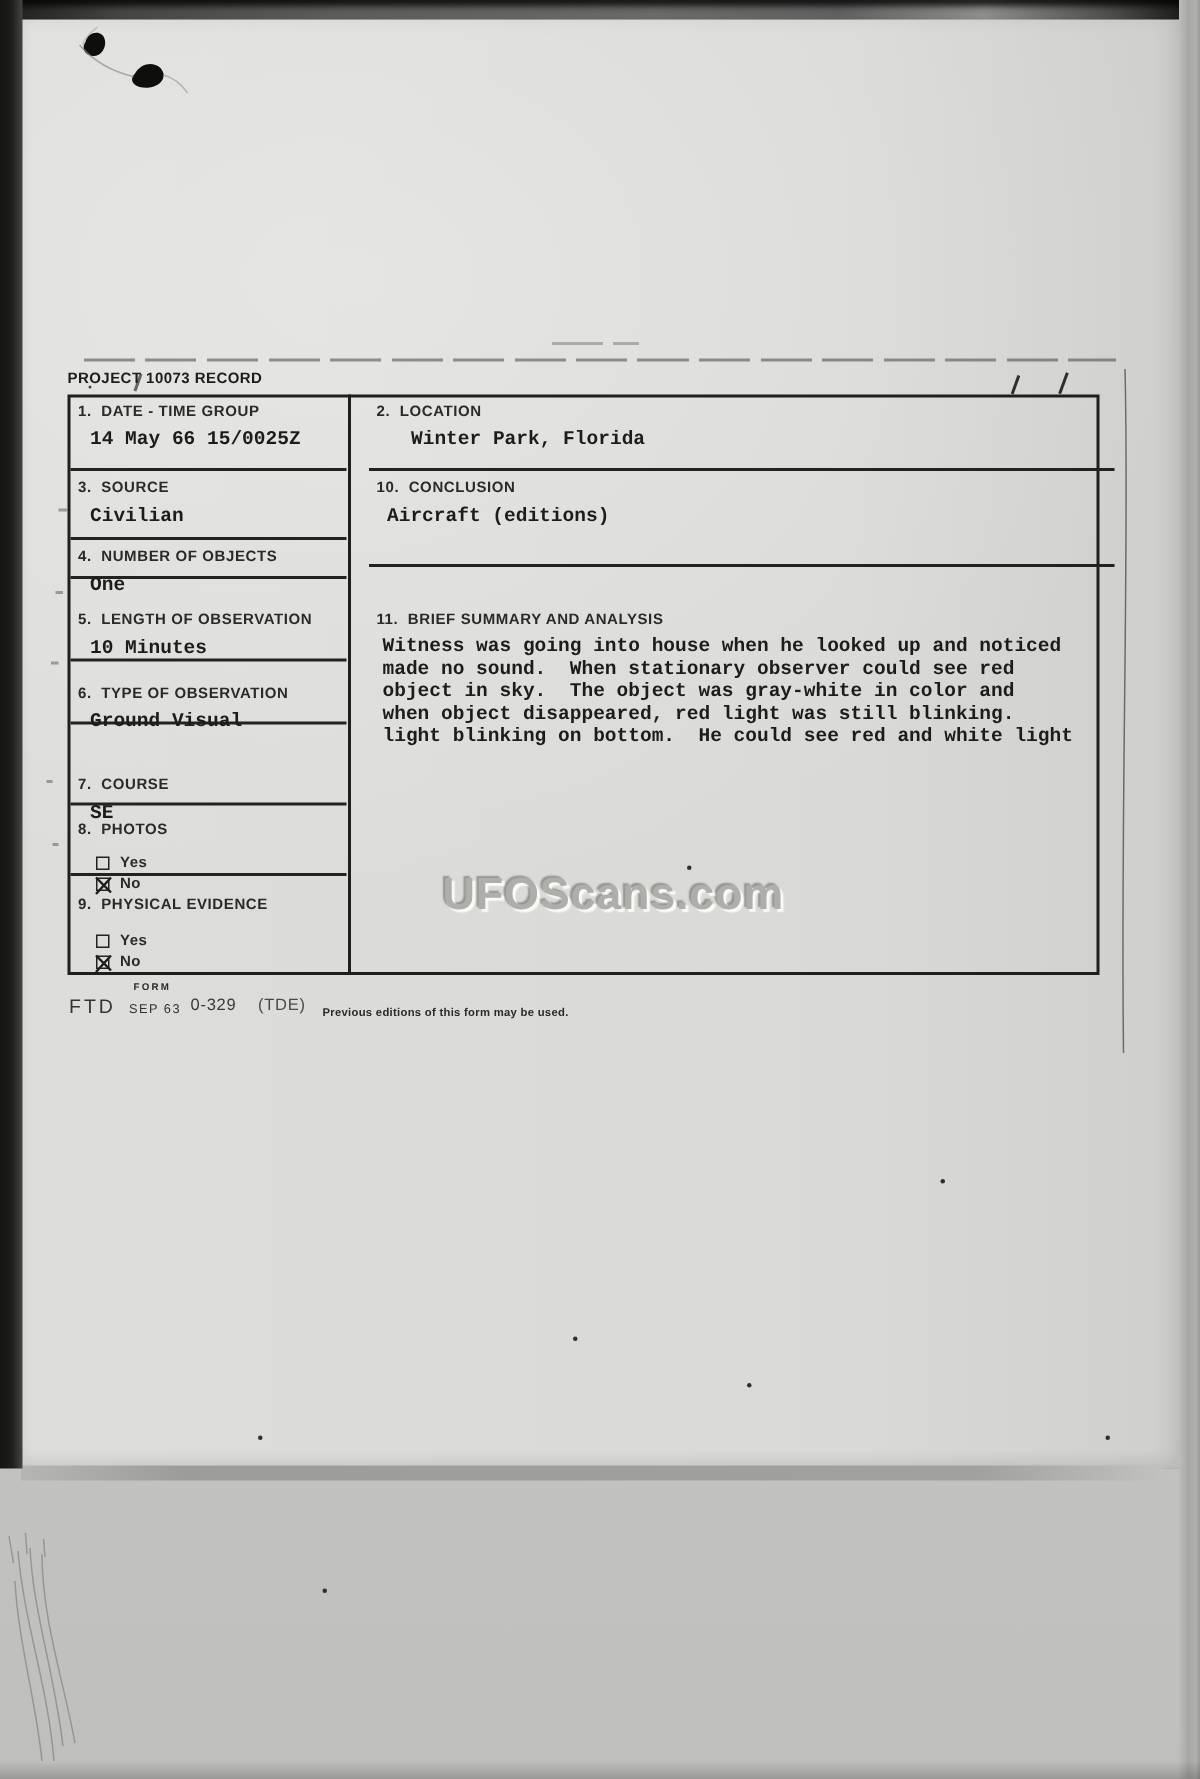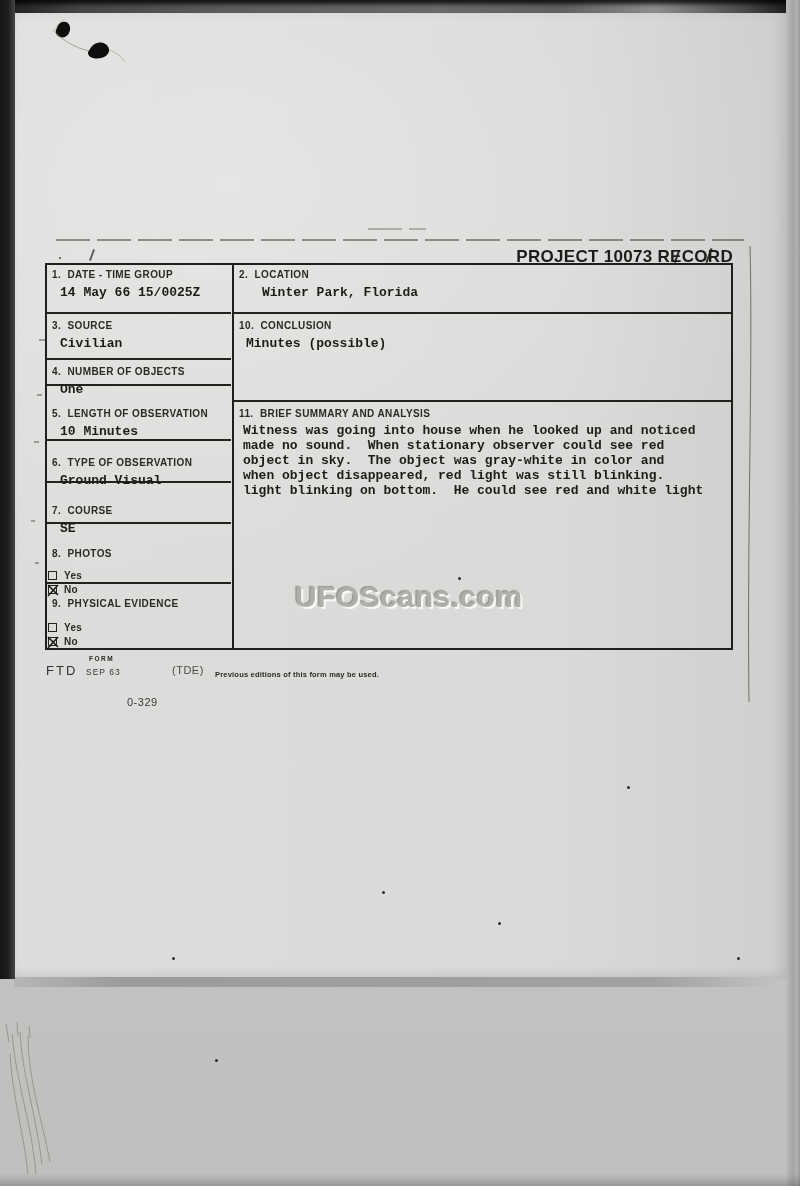--- a/index.html
+++ b/index.html
@@ -20,50 +20,50 @@
       linear-gradient(90deg,#dddddb 0%,#d9d9d7 72%,#d0d0ce 97%);
     box-shadow:inset -7px 0 14px rgba(0,0,0,.07),inset 0 -5px 10px rgba(0,0,0,.06);}
   .paper-bottom-edge{position:absolute;left:14px;top:977px;width:760px;height:10px;
     background:linear-gradient(90deg,#b6b6b4 0%,#9c9c9a 14%,#a1a19f 84%,#c1c1bf 100%);}
   .bottom-shade{position:absolute;left:0;top:1174px;width:800px;height:12px;
     background:linear-gradient(180deg,rgba(0,0,0,0),rgba(0,0,0,.2));}
   
   .dash-line{position:absolute;left:56px;top:239px;width:688px;height:2px;opacity:.55;
     background:repeating-linear-gradient(90deg,#45453f 0 34px,rgba(0,0,0,0) 34px 41px);}
   .dash-line.small{left:368px;top:228px;width:58px;height:1.5px;opacity:.35;}
-  .form-title{position:absolute;left:45px;top:247px;width:688px;text-align:right;
-    font-size:17px;font-weight:bold;letter-spacing:.3px;color:#1c1c1a;}
+  .form-title{position:absolute;left:45px;top:247px;width:688px;text-align:left;
+    font-size:10px;font-weight:bold;letter-spacing:.3px;color:#1c1c1a;}
   .tframe{position:absolute;left:45px;top:263px;width:688px;height:387px;
     border:2.5px solid #1f1f1d;box-sizing:border-box;}
   .vdiv{position:absolute;left:231.5px;top:263px;width:2.5px;height:387px;background:#1f1f1d;}
   .cell{position:absolute;box-sizing:border-box;color:#242422;}
   .cell.bb{border-bottom:2px solid #22221f;}
   .cl{left:47px;width:184px;}
-  .cr{left:234px;width:497px;}
+  .cr{left:246px;width:497px;}
   .flabel{font-size:10px;font-weight:bold;letter-spacing:.4px;color:#2a2a26;
     padding:6px 0 0 5px;white-space:pre;}
   .fvalue{font-family:"Liberation Mono","DejaVu Sans Mono",monospace;font-weight:bold;
     font-size:13px;color:#1c1c18;white-space:pre;margin:5px 0 0 13px;}
   .fvalue.ind28{margin-left:28px;}
   .fvalue.ind11{margin-left:12px;}
   .sumline{font-family:"Liberation Mono","DejaVu Sans Mono",monospace;font-weight:bold;
     font-size:13px;color:#1c1c18;white-space:pre;margin-left:9px;line-height:15px;}
   .sumwrap{margin-top:4px;}
   
-  .cbrow{display:flex;align-items:center;height:14px;margin-left:1px;}
+  .cbrow{display:flex;align-items:center;height:14px;margin-left:17px;}
   .cbrow.first{margin-top:9px;}
   .cbox{position:relative;width:7px;height:7px;border:1.5px solid #22221f;margin-right:7px;flex:0 0 auto;}
   .cbox svg{position:absolute;left:-3px;top:-3px;overflow:visible;}
   .cblabel{font-size:10px;font-weight:bold;letter-spacing:.3px;color:#2a2a26;}
   
   .ft{position:absolute;color:#2a2a26;white-space:pre;}
   .ft-formword{left:89px;top:655px;font-size:6.5px;font-weight:bold;letter-spacing:1.5px;}
   .ft-agency{left:46px;top:663px;font-size:13px;letter-spacing:2px;color:#333331;}
   .ft-date{left:86px;top:667px;font-size:8.5px;letter-spacing:1px;color:#333331;}
-  .ft-number{left:127px;top:664px;font-size:11px;letter-spacing:.5px;color:#3a3a38;margin-top:32px;}
+  .ft-number{left:127px;top:664px;font-size:11px;letter-spacing:.5px;color:#3a3a38;}
   .ft-suffix{left:172px;top:664px;font-size:11px;letter-spacing:.5px;color:#4a4a48;text-align:center;}
   .ft-note{left:215px;top:670px;font-size:7.5px;font-weight:bold;letter-spacing:.2px;}
   
   .watermark{position:absolute;left:295px;top:580px;font-size:30px;font-weight:bold;
     letter-spacing:.5px;color:#aeaeab;
     text-shadow:2px 2px 1px rgba(252,252,250,.95),-1.5px -1.5px 1px rgba(96,96,90,.55);}
   
   .speck{position:absolute;width:3px;height:3px;border-radius:50%;background:#2e2e2c;}
   .slash{position:absolute;width:2px;background:#2e2e2c;transform:rotate(20deg);}
   .mdash{position:absolute;height:1.5px;background:#6a6a68;opacity:.6;}
@@ -116,21 +116,21 @@
     <div class="fvalue">One</div>
   </div>
   <div class="cell cl bb" style="top:402px;height:39px">
     <div class="flabel">5.  LENGTH OF OBSERVATION</div>
     <div class="fvalue">10 Minutes</div>
   </div>
   <div class="cell cl bb" style="top:451px;height:32px">
     <div class="flabel">6.  TYPE OF OBSERVATION</div>
     <div class="fvalue">Ground Visual</div>
   </div>
-  <div class="cell cl bb" style="top:499px;height:25px">
+  <div class="cell cl bb" style="top:512px;height:25px">
     <div class="flabel">7.  COURSE</div>
     <div class="fvalue">SE</div>
   </div>
   <div class="cell cl bb" style="top:542px;height:42px">
     <div class="flabel">8.  PHOTOS</div>
     <div class="cbrow first">
       <span class="cbox"></span>
       <span class="cblabel">Yes</span>
     </div>
     <div class="cbrow">
@@ -155,23 +155,23 @@
           </svg>
       </span>
       <span class="cblabel">No</span>
     </div>
   </div>
 
   <div class="cell cr bb" style="top:263px;height:51px">
     <div class="flabel">2.  LOCATION</div>
     <div class="fvalue ind28">Winter Park, Florida</div>
   </div>
-  <div class="cell cr bb" style="top:314px;height:88px">
+  <div class="cell cr bb" style="top:314px;height:64px">
     <div class="flabel">10.  CONCLUSION</div>
-    <div class="fvalue ind11">Minutes (possible)</div>
+    <div class="fvalue ind11">Aircraft (editions)</div>
   </div>
   <div class="cell cr" style="top:402px;height:248px">
     <div class="flabel">11.  BRIEF SUMMARY AND ANALYSIS</div>
     <div class="sumwrap">
       <div class="sumline">Witness was going into house when he looked up and noticed</div>
       <div class="sumline">made no sound.  When stationary observer could see red</div>
       <div class="sumline">object in sky.  The object was gray-white in color and</div>
       <div class="sumline">when object disappeared, red light was still blinking.</div>
       <div class="sumline">light blinking on bottom.  He could see red and white light</div>
     </div>

